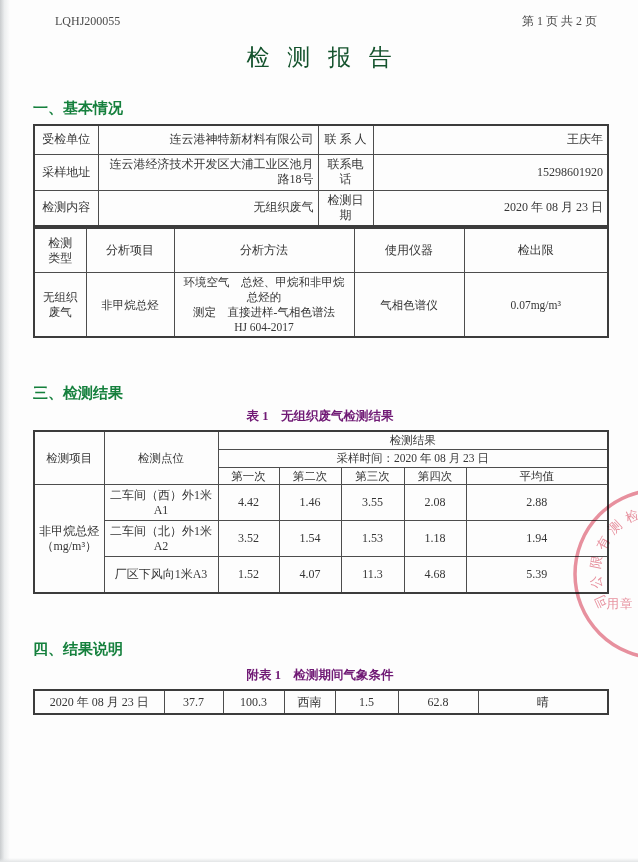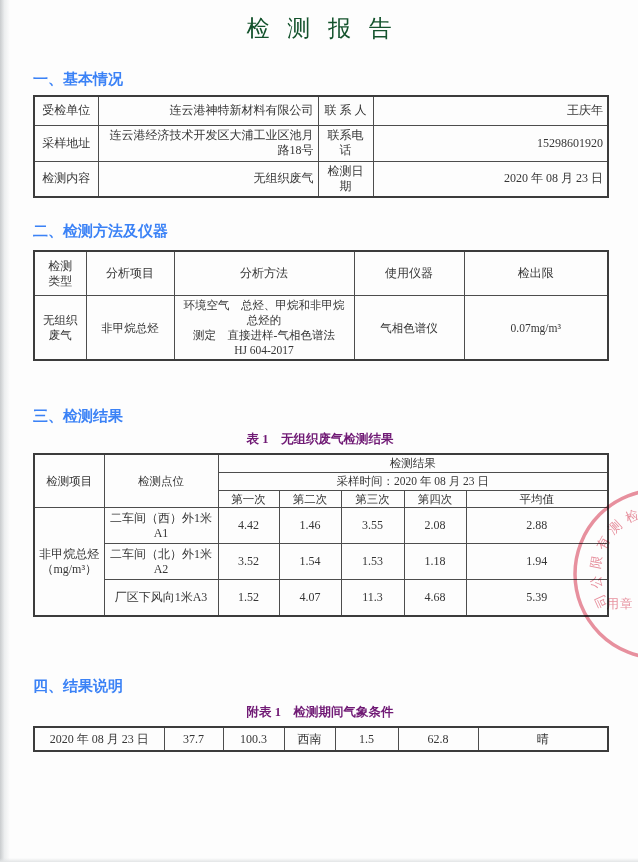--- a/index.html
+++ b/index.html
@@ -27,27 +27,27 @@
   }
   .doc-title {
     margin-top:14px;
     text-align:center;
     font-size:23px; font-weight:normal; color:#14532d;
     letter-spacing:6px; text-indent:6px;
     line-height:30px;
   }
   .content { margin:0 31px 0 33px; }
   .sec-heading {
-    font-size:15px; font-weight:bold; color:#3b82f6;
+    font-size:15px; font-weight:bold; color:#15803d;
     margin:0; line-height:19px;
   }
   #s1 { margin-top:26px; margin-bottom:6px; }
   #s2 { margin-top:24px; margin-bottom:9px; }
   #s3 { margin-top:46px; margin-bottom:5px; }
-  #s4 { margin-top:60px; margin-bottom:8px; }
+  #s4 { margin-top:46px; margin-bottom:8px; }
   .tbl-caption {
     text-align:center; font-weight:bold; font-size:12.5px; color:#701a75;
     line-height:17px; margin-bottom:5px;
   }
   table {
     width:100%; border-collapse:collapse; table-layout:fixed;
     font-size:12px; color:#363636;
     border:2px solid #3c3c3c;
   }
   td {
@@ -86,20 +86,24 @@
     fill:#e4798a;
   }
 </style>
 </head>
 <body>
 
 <div class="page">
   <div class="edge-left"></div>
   <div class="edge-bottom"></div>
 
+  <div class="hdr">
+    <span>LQHJ200055</span>
+    <span>第 1 页 共 2 页</span>
+  </div>
 
   <div class="doc-title">检 测 报 告</div>
 
   <div class="content">
 
     <h2 class="sec-heading" id="s1">一、基本情况</h2>
     <table id="t1">
       <colgroup>
           <col style="width:64px">
           <col style="width:220px">
@@ -121,21 +125,20 @@
       </tr>
       <tr>
         <td>检测内容</td>
         <td class="val">无组织废气</td>
         <td>检测日期</td>
         <td class="val">2020 年 08 月 23 日</td>
       </tr>
     </tbody>
       </table>
 
-    <h2 class="sec-heading" id="s2">二、检测方法及仪器</h2>
     <table id="t2">
       <colgroup>
           <col style="width:52px">
           <col style="width:88px">
           <col style="width:180px">
           <col style="width:110px">
           <col style="width:144px">
         </colgroup>
       <tbody>
           <tr class="hrow">

